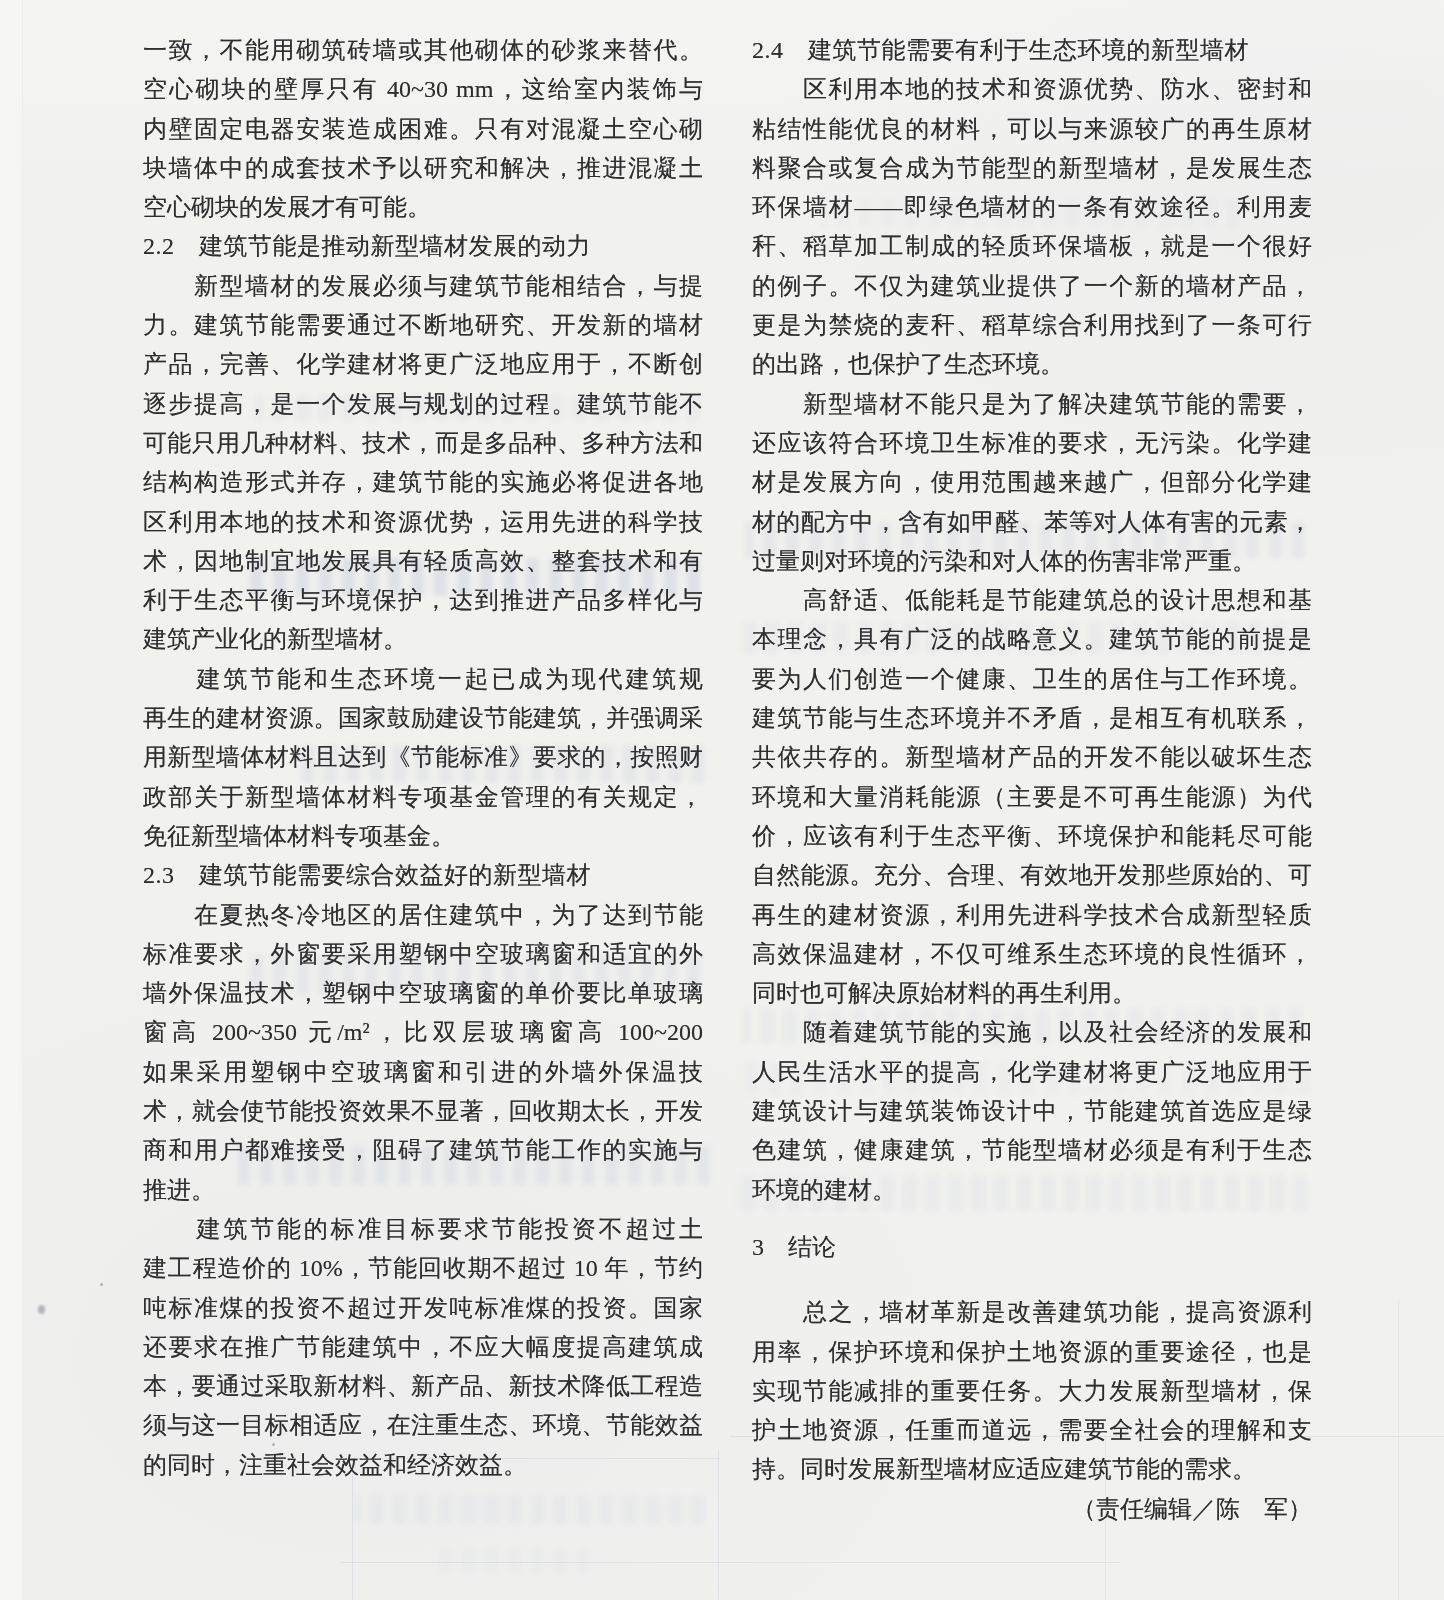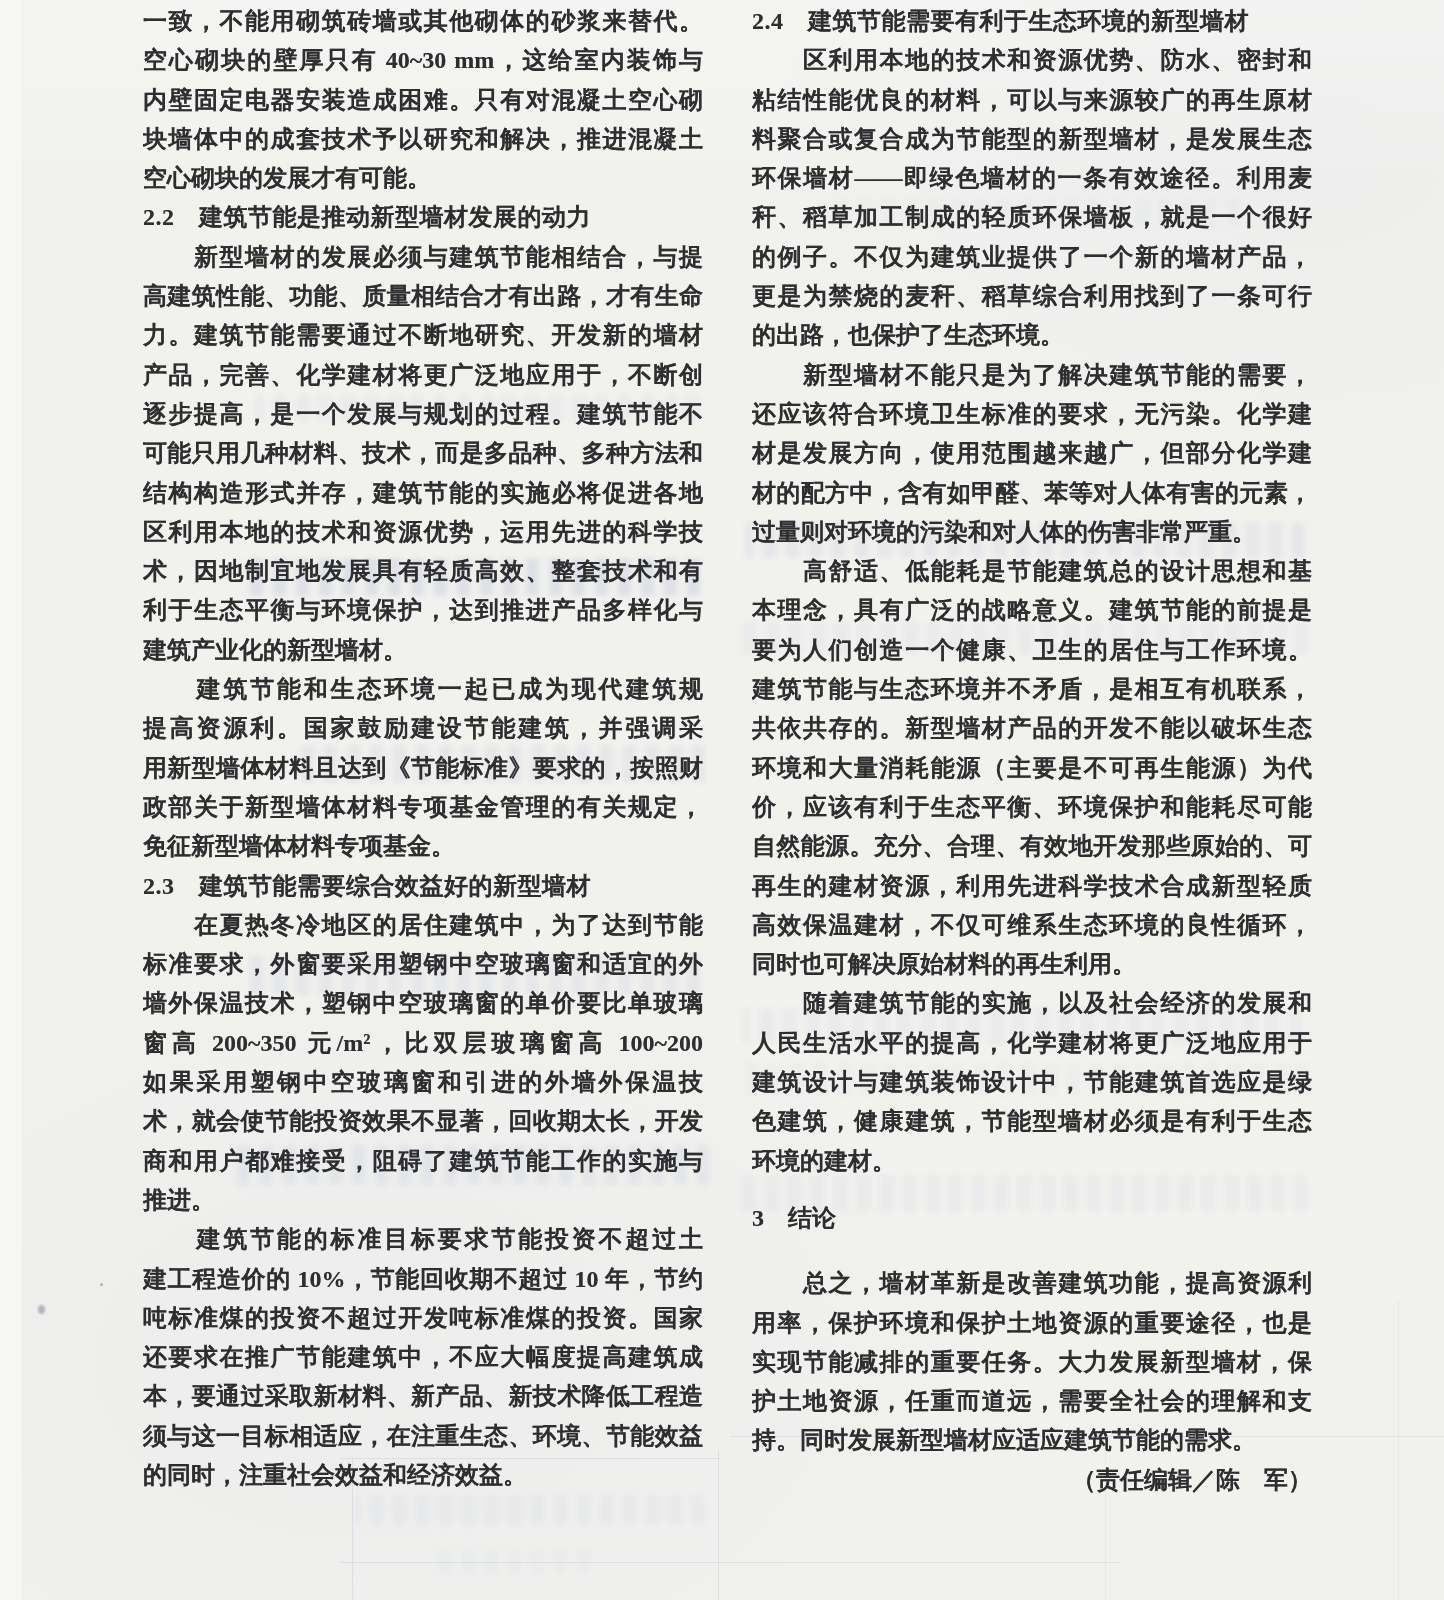--- a/index.html
+++ b/index.html
@@ -11,21 +11,21 @@
   
   .paper-tint{position:absolute;inset:0;pointer-events:none;
     background:
       radial-gradient(900px 600px at 25% 85%, rgba(150,170,210,0.05), rgba(150,170,210,0) 70%),
       radial-gradient(800px 500px at 90% 10%, rgba(150,170,210,0.04), rgba(150,170,210,0) 70%),
       linear-gradient(180deg, rgba(255,255,255,0.25), rgba(255,255,255,0) 12%);
   }
   .page-edge{position:absolute;left:0;top:0;width:22px;height:1600px;
     background:#f6f6f4;border-right:1px solid rgba(0,0,0,0.035);}
   
-  .col{position:absolute;top:2px;width:560px;color:#2e2e30;font-weight:bold;}
+  .col{position:absolute;top:31px;width:560px;color:#2e2e30;}
   .col-left{left:143px;}
   .col-right{left:752px;}
   .line{
     height:39.3px;line-height:39.3px;font-size:24px;
     text-align:justify;text-align-last:left;text-justify:inter-ideograph;
     overflow:hidden;white-space:nowrap;
     text-shadow:0 0 0.5px rgba(46,46,48,0.55);
   }
   .line.fill{text-align-last:justify;white-space:normal;}
   .block.heading .line{letter-spacing:0.5px;}
@@ -87,34 +87,33 @@
       <div class="line fill">空心砌块的壁厚只有 40~30 mm，这给室内装饰与</div>
       <div class="line fill">内壁固定电器安装造成困难。只有对混凝土空心砌</div>
       <div class="line fill">块墙体中的成套技术予以研究和解决，推进混凝土</div>
       <div class="line">空心砌块的发展才有可能。</div>
     </div>
     <div class="block heading">
       <div class="line">2.2　建筑节能是推动新型墙材发展的动力</div>
     </div>
     <div class="block para">
       <div class="line fill">　　新型墙材的发展必须与建筑节能相结合，与提</div>
-      <div class="line fill">高建筑性能、功能、质量相结合才有出路，才有生命</div>
       <div class="line fill">力。建筑节能需要通过不断地研究、开发新的墙材</div>
       <div class="line fill">产品，完善、化学建材将更广泛地应用于，不断创新，</div>
       <div class="line fill">逐步提高，是一个发展与规划的过程。建筑节能不</div>
       <div class="line fill">可能只用几种材料、技术，而是多品种、多种方法和</div>
       <div class="line fill">结构构造形式并存，建筑节能的实施必将促进各地</div>
       <div class="line fill">区利用本地的技术和资源优势，运用先进的科学技</div>
       <div class="line fill">术，因地制宜地发展具有轻质高效、整套技术和有</div>
       <div class="line fill">利于生态平衡与环境保护，达到推进产品多样化与</div>
       <div class="line">建筑产业化的新型墙材。</div>
     </div>
     <div class="block para">
       <div class="line fill">　　建筑节能和生态环境一起已成为现代建筑规</div>
-      <div class="line fill">提高资源利。国家鼓励建设节能建筑，并强调采</div>
+      <div class="line fill">再生的建材资源。国家鼓励建设节能建筑，并强调采</div>
       <div class="line fill">用新型墙体材料且达到《节能标准》要求的，按照财</div>
       <div class="line fill">政部关于新型墙体材料专项基金管理的有关规定，</div>
       <div class="line">免征新型墙体材料专项基金。</div>
     </div>
     <div class="block heading">
       <div class="line">2.3　建筑节能需要综合效益好的新型墙材</div>
     </div>
     <div class="block para">
       <div class="line fill">　　在夏热冬冷地区的居住建筑中，为了达到节能</div>
       <div class="line fill">标准要求，外窗要采用塑钢中空玻璃窗和适宜的外</div>

